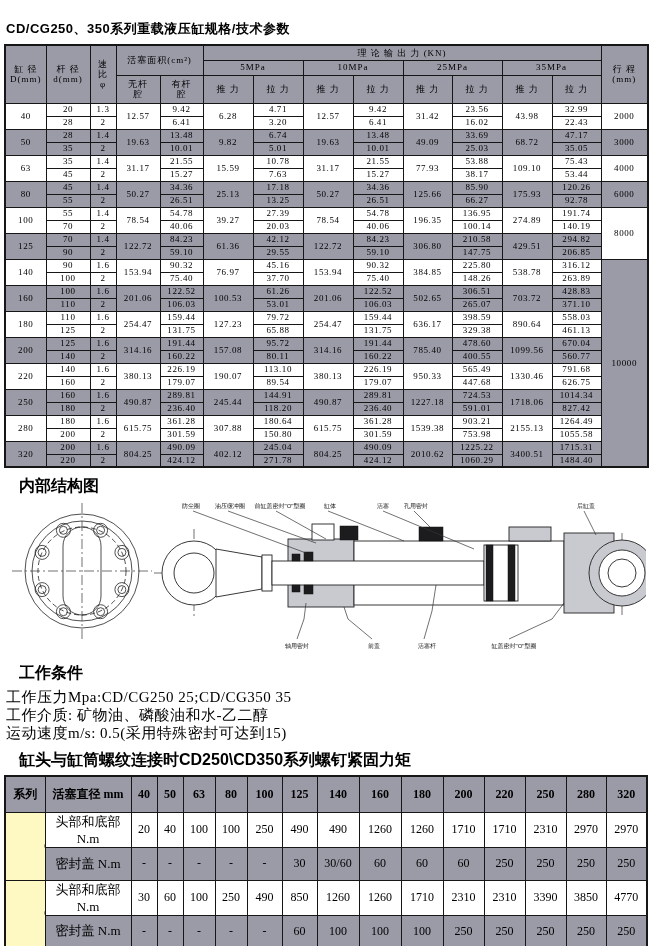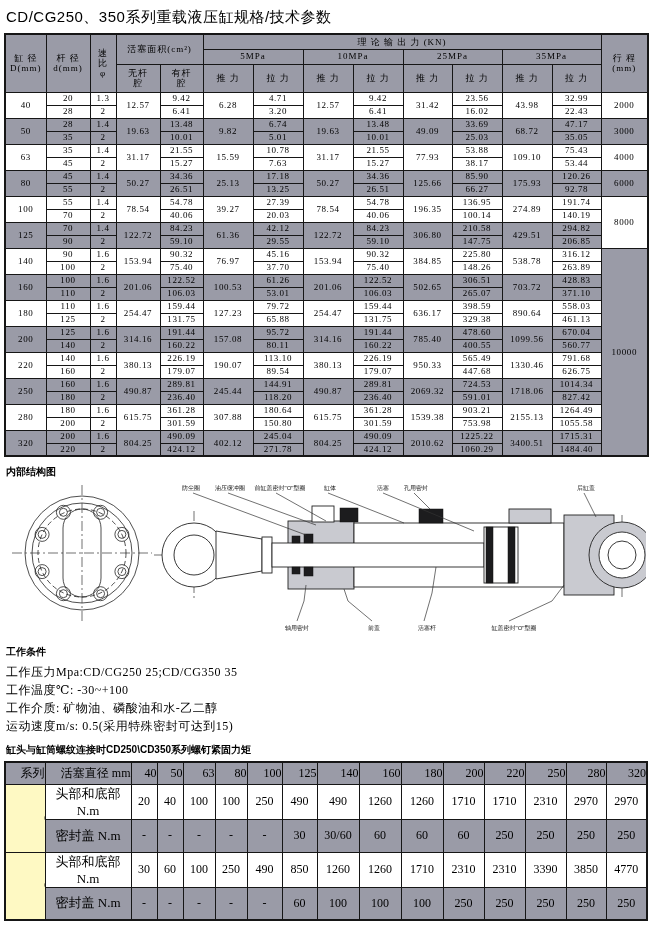--- a/index.html
+++ b/index.html
@@ -1,20 +1,20 @@
 <!DOCTYPE html>
 <html><head>
 <meta charset="utf-8">
 <style>
   * { box-sizing: border-box; margin: 0; padding: 0; }
   html,body { width:650px; background:#fff; color:#000; }
   body { height:946px; overflow:hidden; font-family:"Liberation Serif","DejaVu Serif",serif; }
   .page { padding:6px 4px 0 4px; }
-  h1.title { font-family:"Liberation Sans","DejaVu Sans",sans-serif; font-size:15px; font-weight:normal; letter-spacing:.5px; margin:2px 0 6px 2px; }
-  h2.sect { font-family:"Liberation Sans","DejaVu Sans",sans-serif; font-size:10px; font-weight:bold; margin:8px 0 2px 2px; }
+  h1.title { font-family:"Liberation Sans","DejaVu Sans",sans-serif; font-size:13px; font-weight:bold; letter-spacing:.5px; margin:14px 0 6px 2px; }
+  h2.sect { font-family:"Liberation Sans","DejaVu Sans",sans-serif; font-size:16px; font-weight:bold; margin:8px 0 2px 15px; }
 
   table { border-collapse:collapse; table-layout:fixed; }
   table.spec { width:643px; border:2px solid #161616; }
   table.spec th, table.spec td {
     border:1px solid #161616; text-align:center; vertical-align:middle;
     font-size:9px; line-height:1.15; padding:0; white-space:pre-line; overflow:hidden;
   }
   table.spec th { background:#9a9ba7; font-weight:normal; letter-spacing:1px; }
   table.spec thead tr:nth-child(1) th { height:15px; }
   table.spec thead tr:nth-child(2) th { height:15px; }
@@ -28,28 +28,28 @@
   svg text { font-family:"Liberation Sans","DejaVu Sans",sans-serif; fill:#111; }
   svg .lbl { font-size:6px; }
   .thin { stroke:#222; stroke-width:.8; fill:none; }
   .part { stroke:#222; stroke-width:.9; fill:#fff; }
   .gray { stroke:#222; stroke-width:.9; fill:#c9cad0; }
   .blk  { stroke:#111; stroke-width:.5; fill:#1c1c1e; }
   .cl   { stroke:#333; stroke-width:.7; fill:none; stroke-dasharray:10 3 2 3; }
   .ldr  { stroke:#333; stroke-width:.7; fill:none; }
 
   .conds { margin:4px 0 0 2px; }
-  .cond-line { font-size:12px; line-height:18px; letter-spacing:.5px; }
+  .cond-line { font-size:15px; line-height:18px; letter-spacing:.5px; }
 
   table.torque { width:642px; border:2px solid #161616; margin-top:4px; }
   table.torque th, table.torque td {
     border:1.5px solid #161616; text-align:center; vertical-align:middle;
     font-size:12px; padding:0; overflow:hidden;
   }
-  table.torque th { background:#9a9ba7; font-weight:normal; height:22px;text-align:right; }
+  table.torque th { background:#9a9ba7; font-weight:bold; height:36px; }
   table.torque td { height:33px; background:#fff; }
   table.torque tr.g td { background:#9a9ba7; }
   table.torque td.series { background:#fef9c3;padding-left:38px; }
   table.torque td.rowlabel { font-size:13px; }
 </style>
 </head>
 <body>
 
 <div class="page">
 
@@ -381,21 +381,21 @@
         <tr class="g">
           <td rowspan="2">250</td>
           <td>160</td>
           <td>1.6</td>
           <td rowspan="2">490.87</td>
           <td>289.81</td>
           <td rowspan="2">245.44</td>
           <td>144.91</td>
           <td rowspan="2">490.87</td>
           <td>289.81</td>
-          <td rowspan="2">2069.32</td>
+          <td rowspan="2">1227.18</td>
           <td>724.53</td>
           <td rowspan="2">1718.06</td>
           <td>1014.34</td>
         </tr>
         <tr class="g">
           <td>180</td>
           <td>2</td>
           <td>236.40</td>
           <td>118.20</td>
           <td>236.40</td>
@@ -546,21 +546,20 @@
         <text class="lbl" x="370" y="149" text-anchor="middle">前盖</text>
         <text class="lbl" x="423" y="149" text-anchor="middle">活塞杆</text>
         <text class="lbl" x="510" y="149" text-anchor="middle">缸盖密封"O"型圈</text>
       </g>
     </svg>
   </div>
 
   <h2 class="sect">工作条件</h2>
   <div class="conds">
     <div class="cond-line">工作压力Mpa:CD/CG250 25;CD/CG350 35</div>
-    <div class="cond-line">工作温度℃: -30~+100</div>
     <div class="cond-line">工作介质: 矿物油、磷酸油和水-乙二醇</div>
     <div class="cond-line">运动速度m/s: 0.5(采用特殊密封可达到15)</div>
   </div>
 
   <h2 class="sect">缸头与缸筒螺纹连接时CD250\CD350系列螺钉紧固力矩</h2>
   <table class="torque">
     <colgroup>
       <col style="width:40px">
         <col style="width:86px">
       <col style="width:26px">

